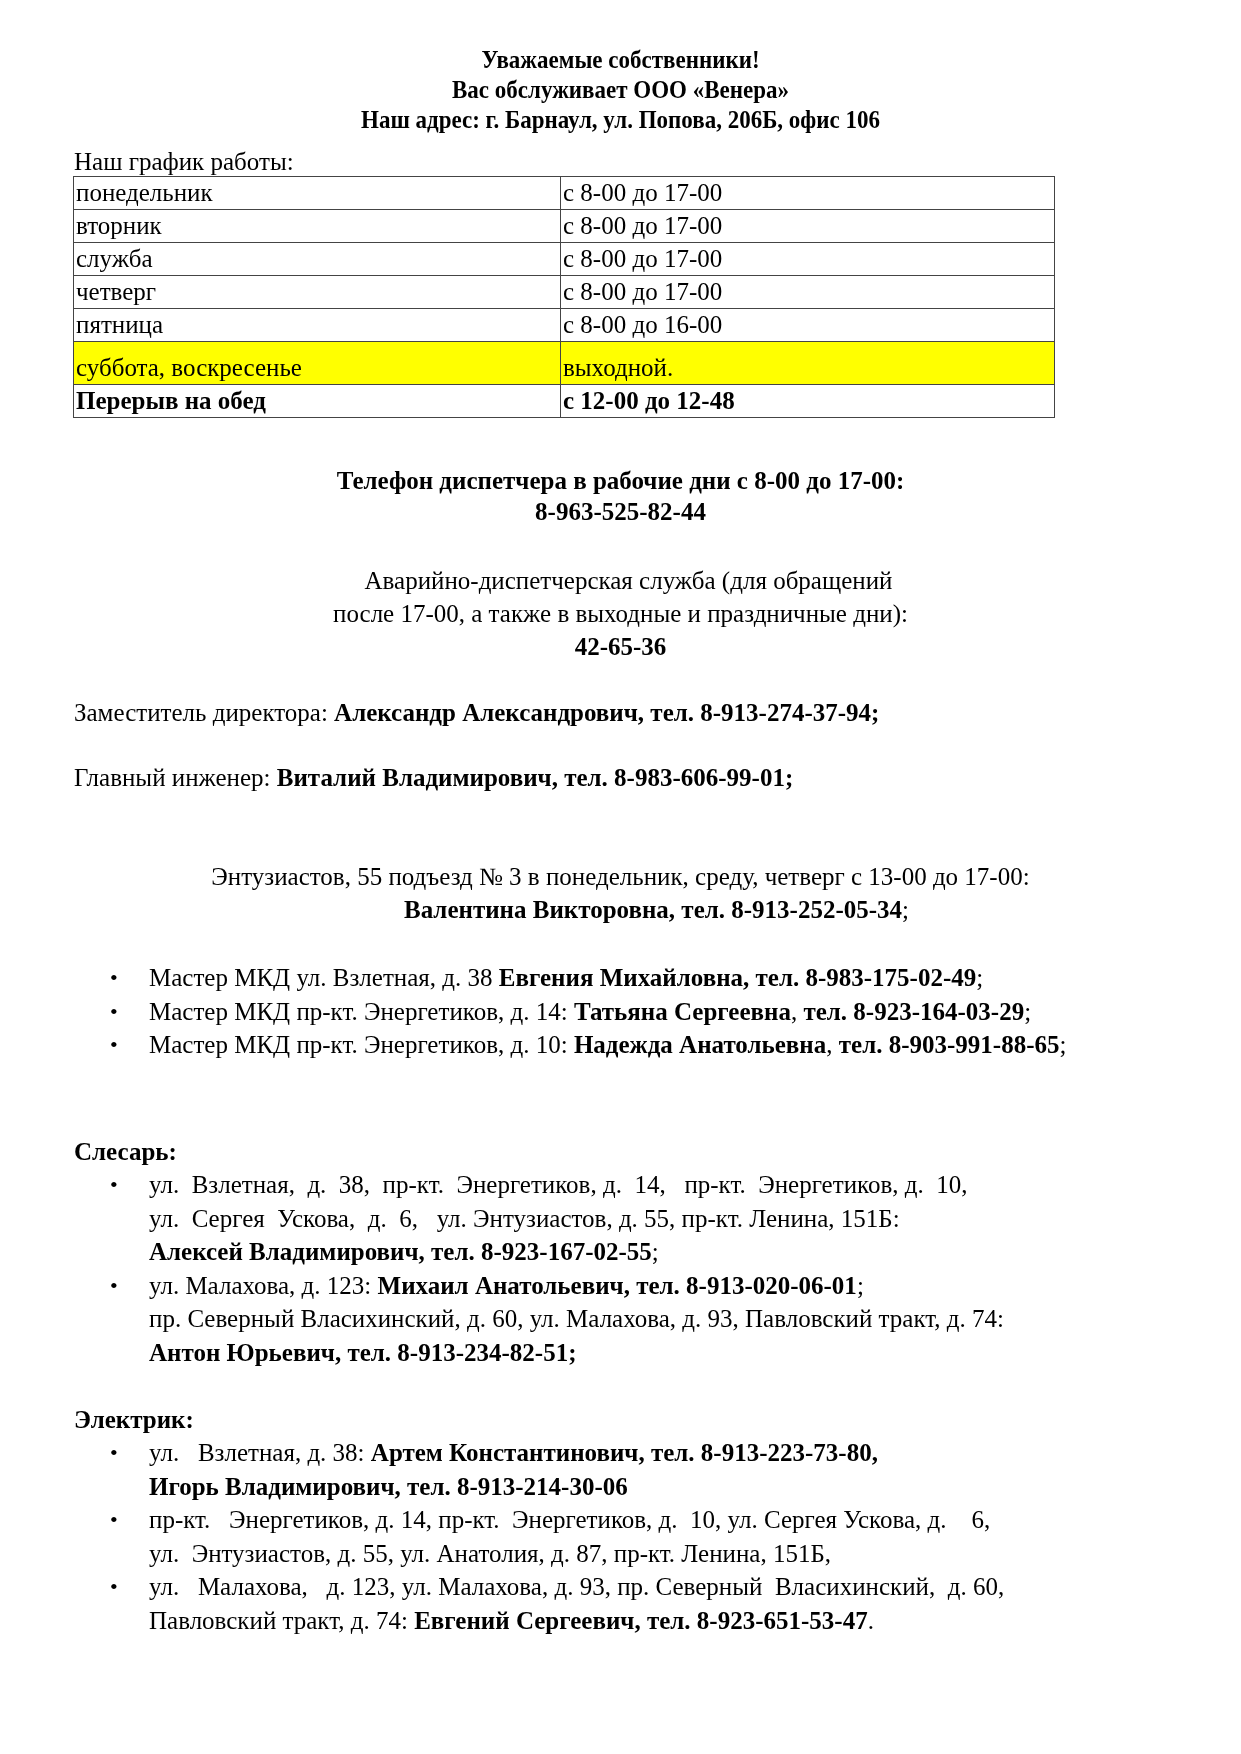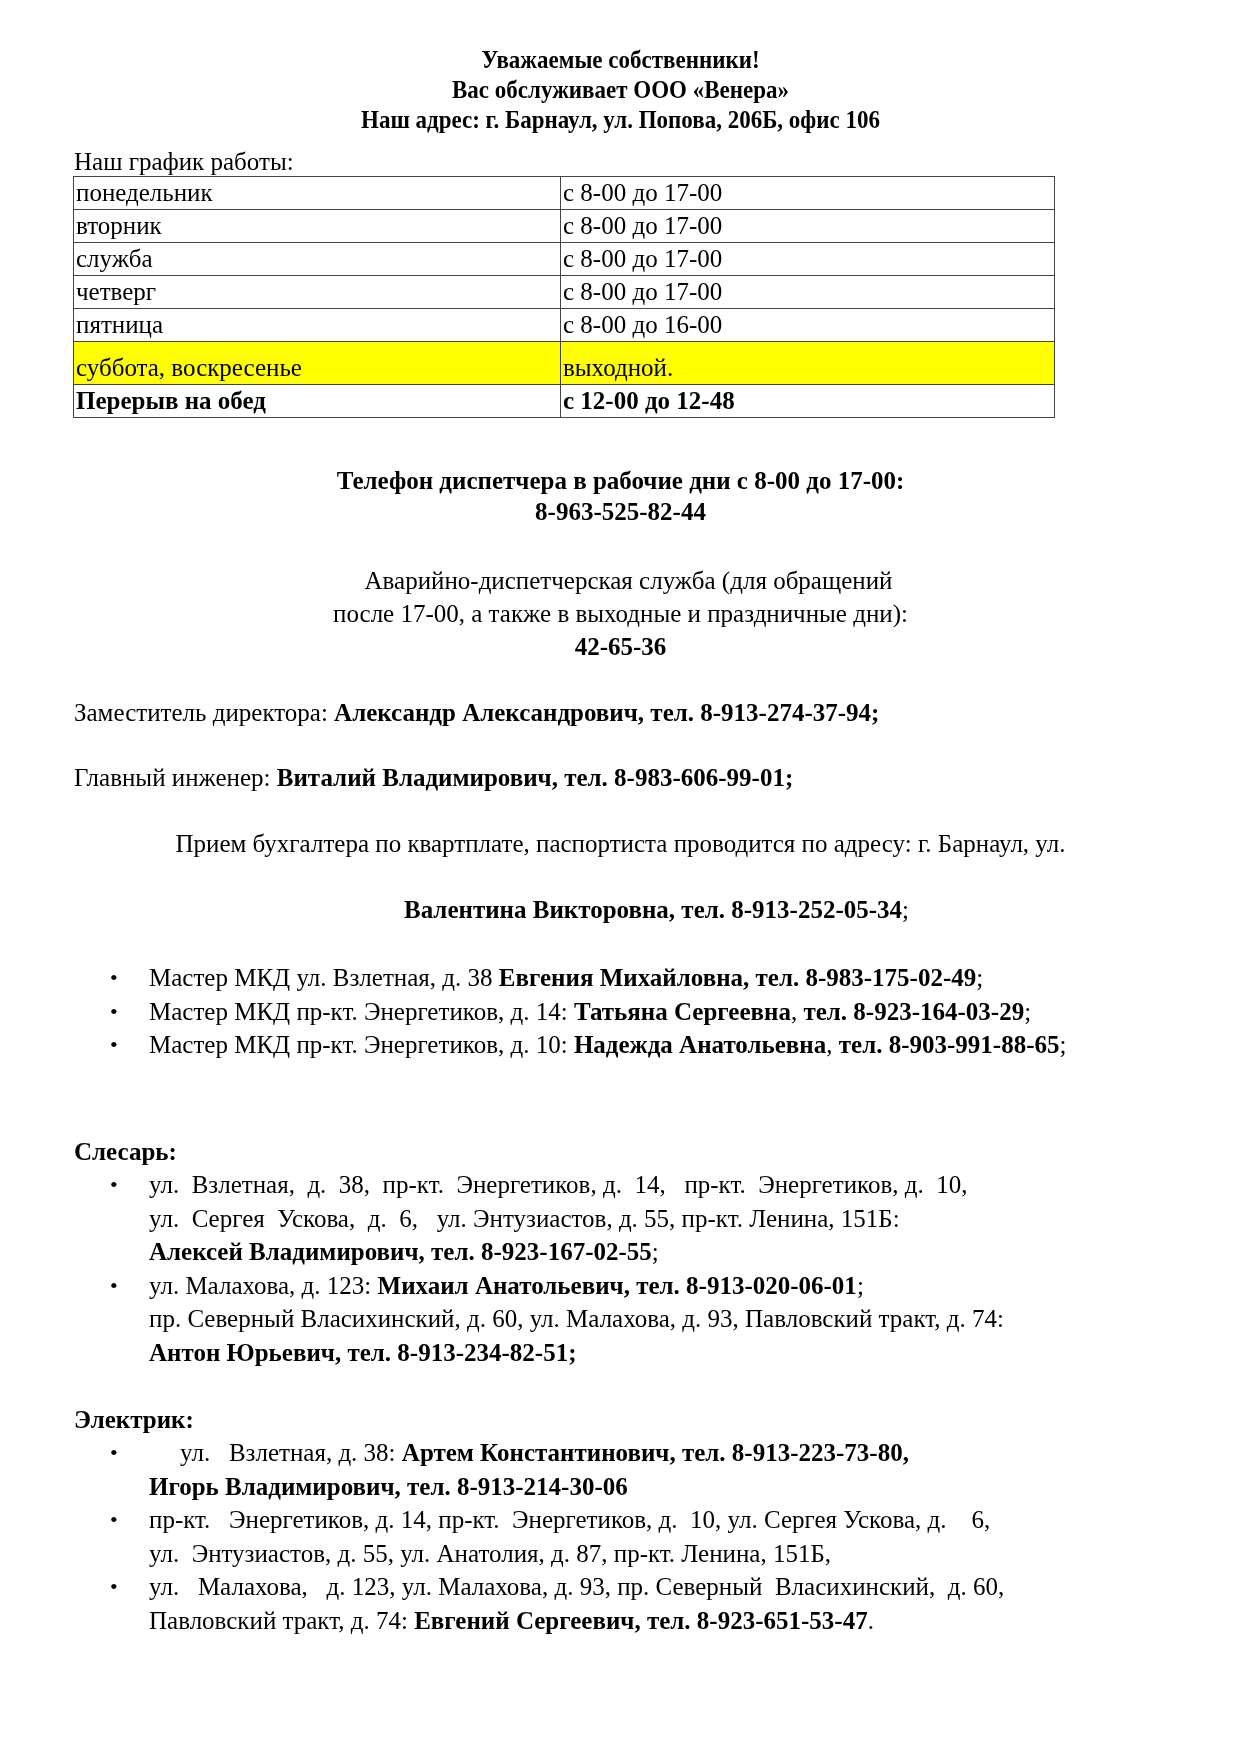--- a/index.html
+++ b/index.html
@@ -71,21 +71,21 @@
   <div class="ctr b" style="top:630px;">42-65-36</div>
 
   <div class="line" style="left:74px; top:697px;">
     <span>Заместитель директора: </span><span class="b">Александр Александрович, тел. 8-913-274-37-94;</span>
   </div>
 
   <div class="line" style="left:74px; top:762px;">
     <span>Главный инженер: </span><span class="b">Виталий Владимирович, тел. 8-983-606-99-01;</span>
   </div>
 
-  <div class="ctr" style="top:827px;">Прием бухгалтера по квартплате, паспортиста проводится по адресу: г. Барнаул, ул.</div>
+  <div class="ctr" style="top:860px;">Энтузиастов, 55 подъезд № 3 в понедельник, среду, четверг с 13-00 до 17-00:</div>
   <div class="ctr" style="top:893px;padding-left:36px;">
     <span class="b">Валентина Викторовна, тел. 8-913-252-05-34</span><span>;</span>
   </div>
 
   <ul class="blist" style="left:74px; top:961px; width:1120px;">
     <li>
       <span class="bullet">•</span>
       <span>Мастер МКД ул. Взлетная, д. 38 </span><span class="b">Евгения Михайловна, тел. 8-983-175-02-49</span><span>;</span>
     </li>
     <li>
@@ -111,21 +111,21 @@
       <div><span>ул. Малахова, д. 123: </span><span class="b">Михаил Анатольевич, тел. 8-913-020-06-01</span><span>;</span></div>
       <div style="white-space:pre;">пр. Северный Власихинский, д. 60, ул. Малахова, д. 93, Павловский тракт, д. 74:</div>
       <div class="b">Антон Юрьевич, тел. 8-913-234-82-51;</div>
     </li>
   </ul>
 
   <div class="line b" style="left:74px; top:1404px;">Электрик:</div>
   <ul class="blist" style="left:74px; top:1436px; width:1120px;">
     <li>
       <span class="bullet">•</span>
-      <div><span style="white-space:pre;margin-left:31px;">ул.   Взлетная, д. 38: </span><span class="b">Артем Константинович, тел. 8-913-223-73-80,</span></div>
+      <div><span style="white-space:pre;">ул.   Взлетная, д. 38: </span><span class="b">Артем Константинович, тел. 8-913-223-73-80,</span></div>
       <div class="b">Игорь Владимирович, тел. 8-913-214-30-06</div>
     </li>
     <li>
       <span class="bullet">•</span>
       <div style="white-space:pre;">пр-кт.   Энергетиков, д. 14, пр-кт.  Энергетиков, д.  10, ул. Сергея Ускова, д.    6,</div>
       <div style="white-space:pre;">ул.  Энтузиастов, д. 55, ул. Анатолия, д. 87, пр-кт. Ленина, 151Б,</div>
     </li>
     <li>
       <span class="bullet">•</span>
       <div style="white-space:pre;">ул.   Малахова,   д. 123, ул. Малахова, д. 93, пр. Северный  Власихинский,  д. 60,</div>

